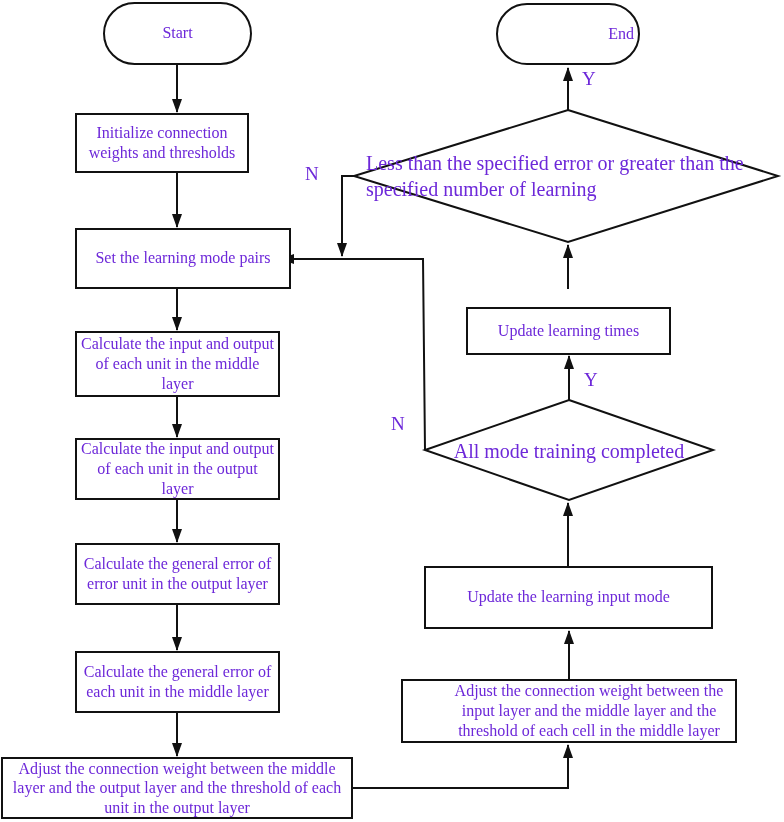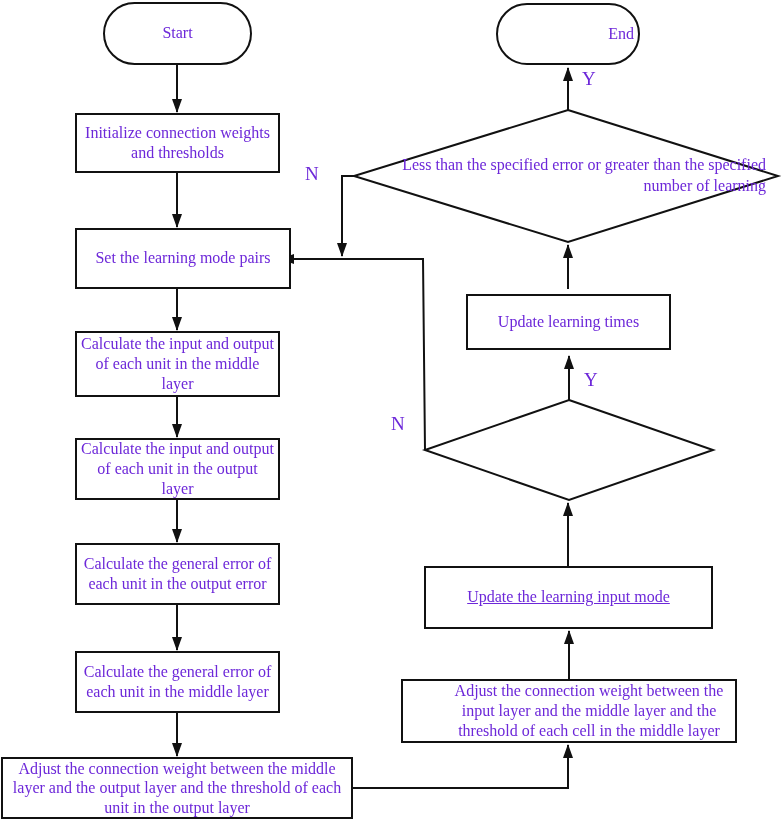--- a/index.html
+++ b/index.html
@@ -11,38 +11,38 @@
   svg.wires{position:absolute;left:0;top:0;}
   .node{
     position:absolute;border:2px solid #111;background:#fff;
     display:flex;align-items:center;justify-content:center;
     text-align:center;font-size:16px;line-height:1.26;
     box-sizing:border-box;padding:1px 4px;z-index:2;
   }
   .oval{border-radius:32px;}
   .dtext{
     position:absolute;display:flex;align-items:center;justify-content:center;
-    text-align:right;font-size:16px;line-height:1.3;z-index:2;pointer-events:none;
+    text-align:left;font-size:20px;line-height:1.3;z-index:2;pointer-events:none;
   }
   .elabel{position:absolute;font-size:19px;z-index:2;}
 
   
   #n-start    {left:103px;top:2px;  width:149px;height:63px;}
-  #n-init     {left:75px; top:113px;width:205px;height:60px;}
+  #n-init     {left:75px; top:113px;width:174px;height:60px;}
   #n-set      {left:75px; top:228px;width:216px;height:61px;}
   #n-calcmid  {left:75px; top:331px;width:205px;height:66px;}
   #n-calcout  {left:75px; top:438px;width:205px;height:62px;}
   #n-errout   {left:75px; top:543px;width:205px;height:62px;}
   #n-errmid   {left:75px; top:651px;width:205px;height:62px;}
   #n-adjmidout{left:1px;  top:757px;width:352px;height:62px;line-height:1.22;}
 
   
   #n-end      {left:496px;top:3px;  width:144px;height:62px;justify-content:flex-end;}
-  #n-updtimes {left:466px;top:294px;width:205px;height:56px;}
-  #n-updmode  {left:424px;top:566px;width:289px;height:63px;text-decoration:underline;}
+  #n-updtimes {left:466px;top:307px;width:205px;height:48px;}
+  #n-updmode  {left:424px;top:566px;width:289px;height:63px;}
   #n-adjinmid {left:401px;top:679px;width:336px;height:64px;line-height:1.24;padding-left:44px;}
 
   
   #t-error  {left:366px;top:148px;width:400px;height:56px;}
   #t-allmode{left:439px;top:436px;width:260px;height:30px;}
 
   
   #l-yend  {left:582px;top:68px;}
   #l-nerror{left:305px;top:163px;}
   #l-ytimes{left:584px;top:369px;}
@@ -94,21 +94,21 @@
   <div class="node" id="n-set">
     <span>Set the learning mode pairs</span>
   </div>
   <div class="node" id="n-calcmid">
     <span>Calculate the input and output of each unit in the middle layer</span>
   </div>
   <div class="node" id="n-calcout">
     <span>Calculate the input and output of each unit in the output layer</span>
   </div>
   <div class="node" id="n-errout">
-    <span>Calculate the general error of each unit in the output error</span>
+    <span>Calculate the general error of error unit in the output layer</span>
   </div>
   <div class="node" id="n-adjmidout">
     <span>Adjust the connection weight between the middle layer and the output layer and the threshold of each unit in the output layer</span>
   </div>
   <div class="node" id="n-errmid">
     <span>Calculate the general error of each unit in the middle layer</span>
   </div>
 
   <div class="node oval" id="n-end">
     <span>End</span>
@@ -119,19 +119,22 @@
   <div class="node" id="n-updmode">
     <span>Update the learning input mode</span>
   </div>
   <div class="node" id="n-adjinmid">
     <span>Adjust the connection weight between the input layer and the middle layer and the threshold of each cell in the middle layer</span>
   </div>
 
   <div class="dtext" id="t-error">
     <span>Less than the specified error or greater than the specified number of learning</span>
   </div>
+  <div class="dtext" id="t-allmode">
+    <span>All mode training completed</span>
+  </div>
 
   <span class="elabel" id="l-yend">Y</span>
   <span class="elabel" id="l-nerror">N</span>
   <span class="elabel" id="l-ytimes">Y</span>
   <span class="elabel" id="l-nmode">N</span>
 
 </div>
 
 </body></html>

